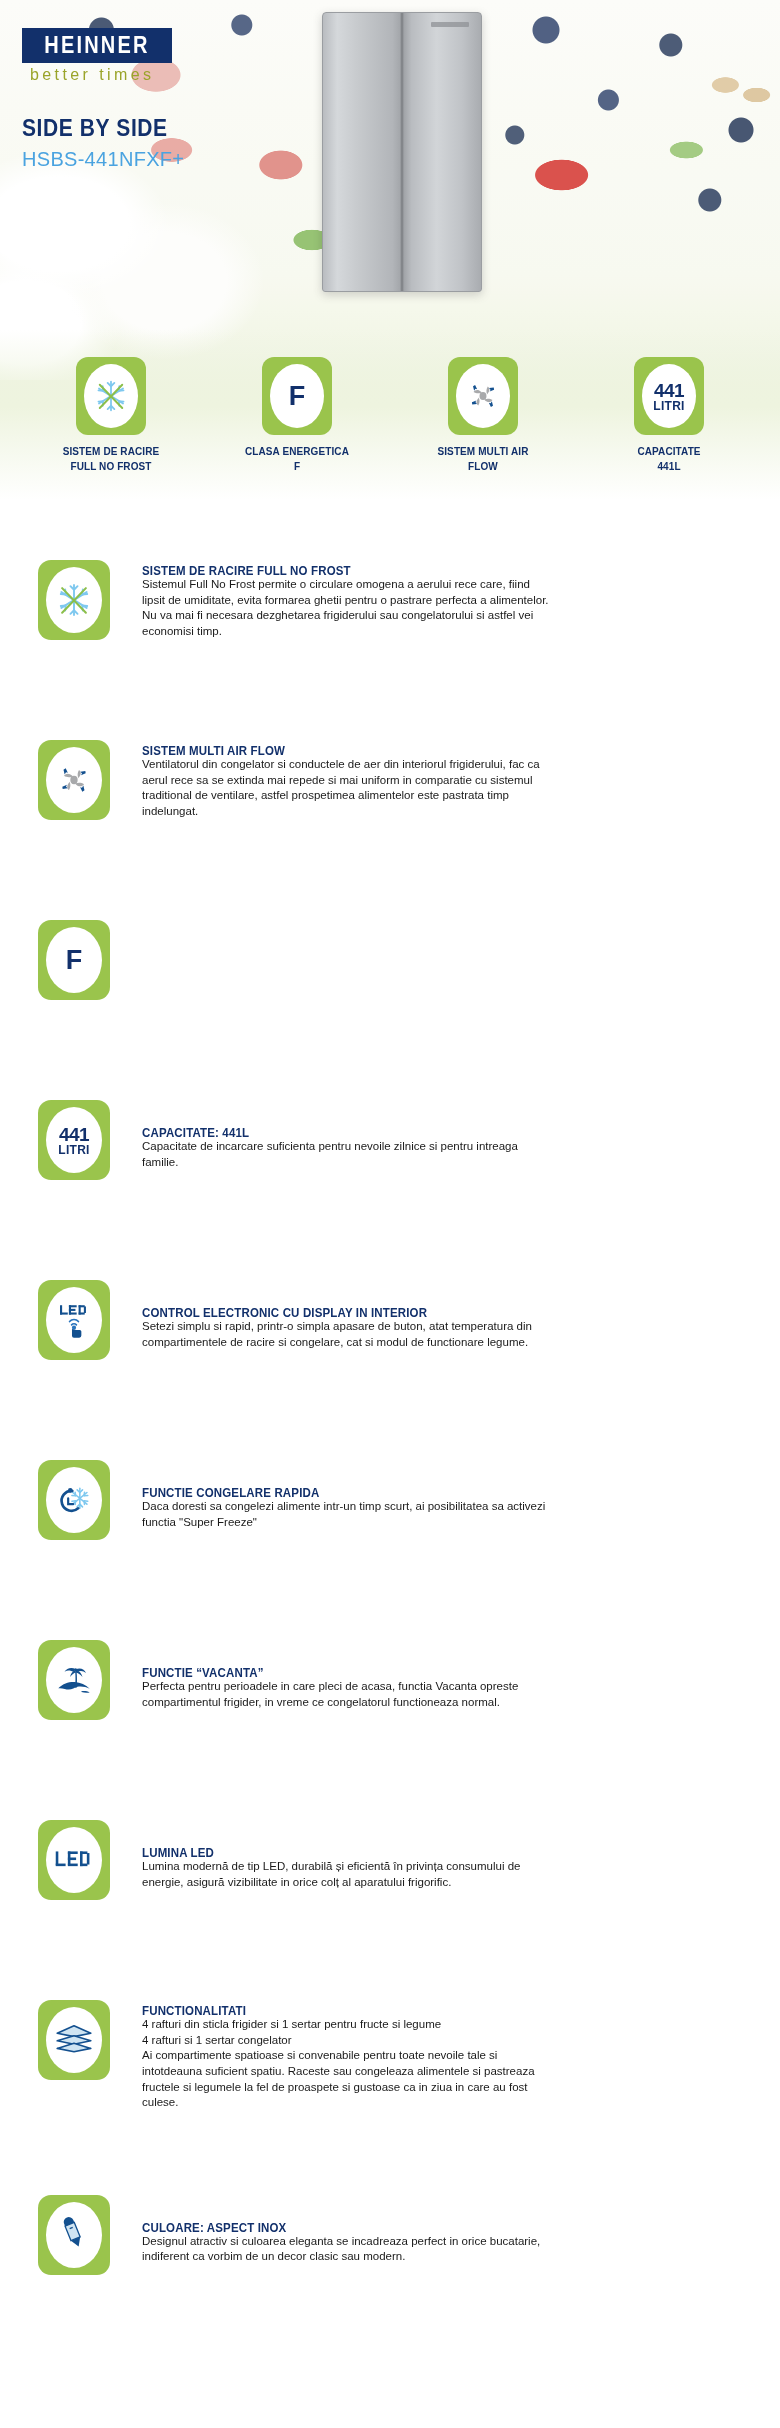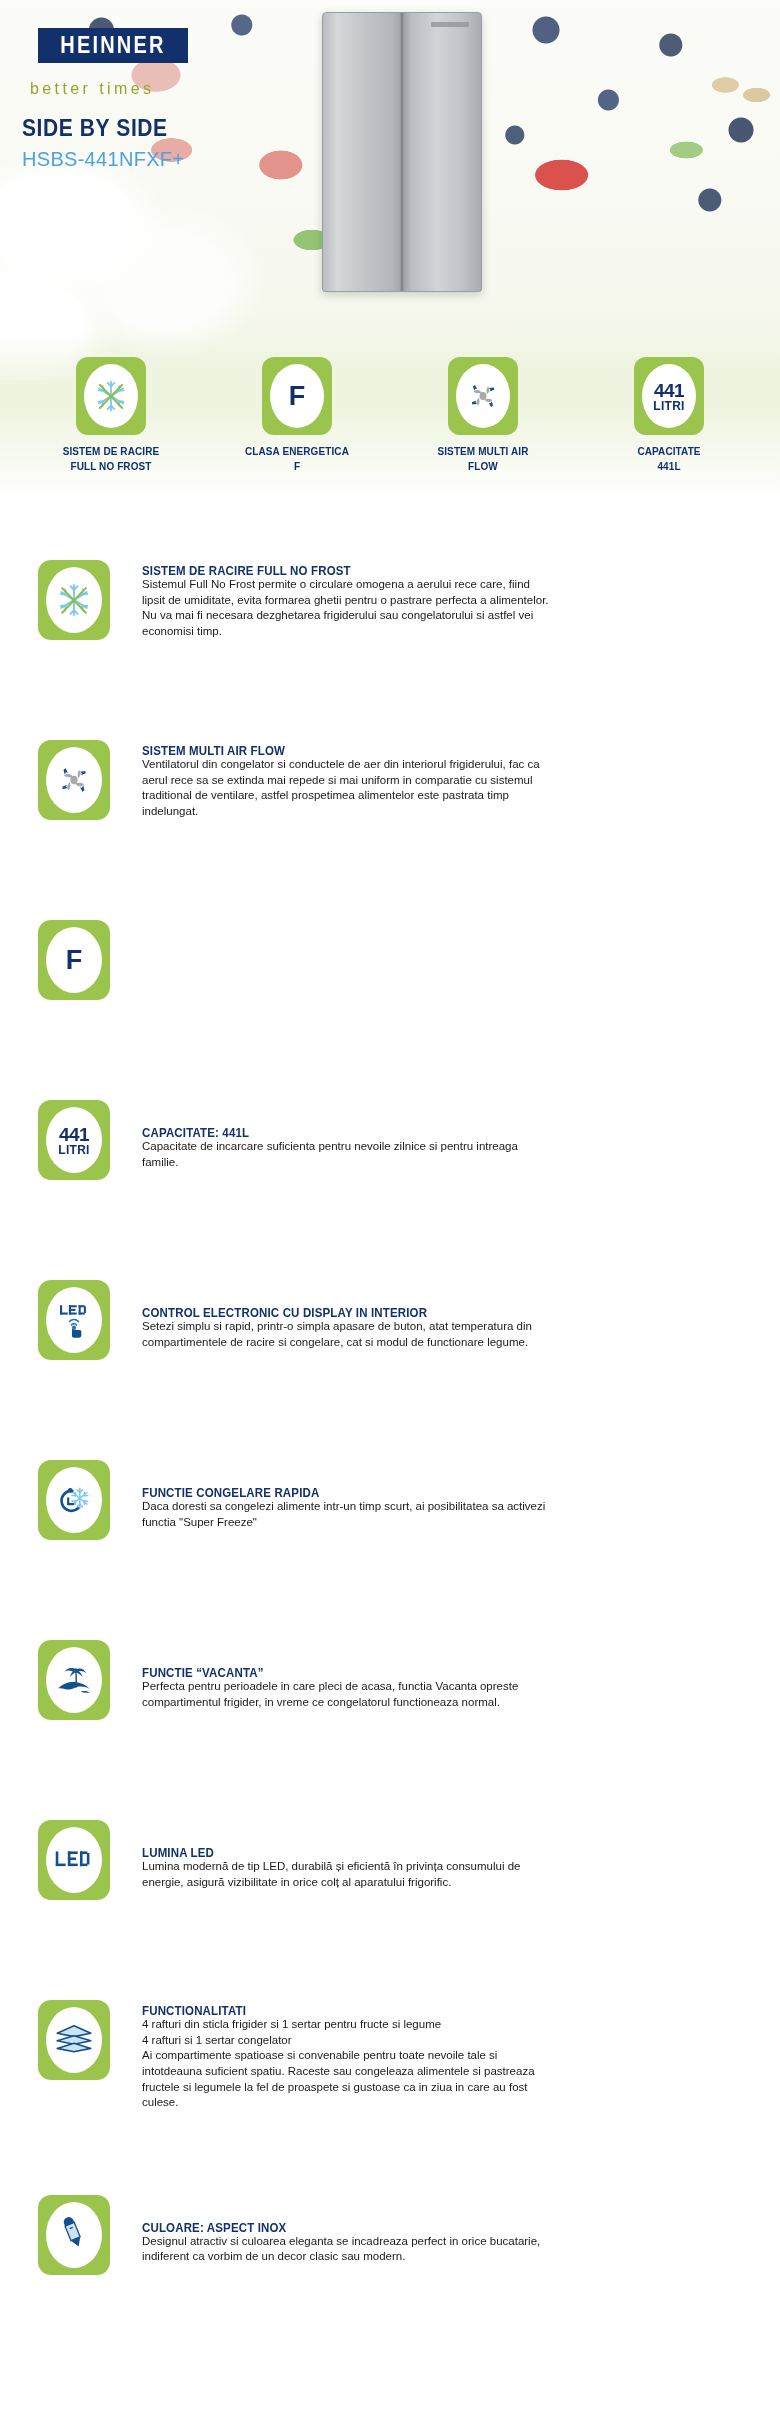--- a/index.html
+++ b/index.html
@@ -55,35 +55,34 @@
       radial-gradient(ellipse at 62% 62%, #fdfdfb 0 62px, rgba(255,255,255,0) 100px),
       radial-gradient(ellipse at 20% 78%, #ffffff 0 55px, rgba(255,255,255,0) 95px);
   }
   .hero-fade {
     position:absolute; left:0; right:0; bottom:0; height:170px;
     background:linear-gradient(180deg, rgba(244,248,232,0) 0%, #eef4df 45%, #ffffff 100%);
   }
 
   
   .logo-box {
-    position:absolute; left:38px; top:28px;
+    position:absolute; left:22px; top:28px;
     width:150px; height:35px;
     background:#12306b;
     display:flex; align-items:center; justify-content:center;
   }
   .logo-text {
     color:#ffffff; font-weight:bold; font-size:20px;
     letter-spacing:2.2px; font-family:"Liberation Sans", sans-serif;
     transform:scaleY(1.18);
   }
   .tagline {
     position:absolute; left:30px; top:66px;
     color:#9aa42a; font-size:16px; letter-spacing:3.4px;
     font-family:"Liberation Sans", sans-serif;
-    margin-top:14px;
   }
   .hero-title {
     position:absolute; left:22px; top:116px;
     color:#12306b; font-weight:bold; font-size:21px;
     letter-spacing:.6px; transform:scaleY(1.1);
   }
   .hero-model {
     position:absolute; left:22px; top:148px;
     color:#4aa3e0; font-size:20px; letter-spacing:.3px;
   }

